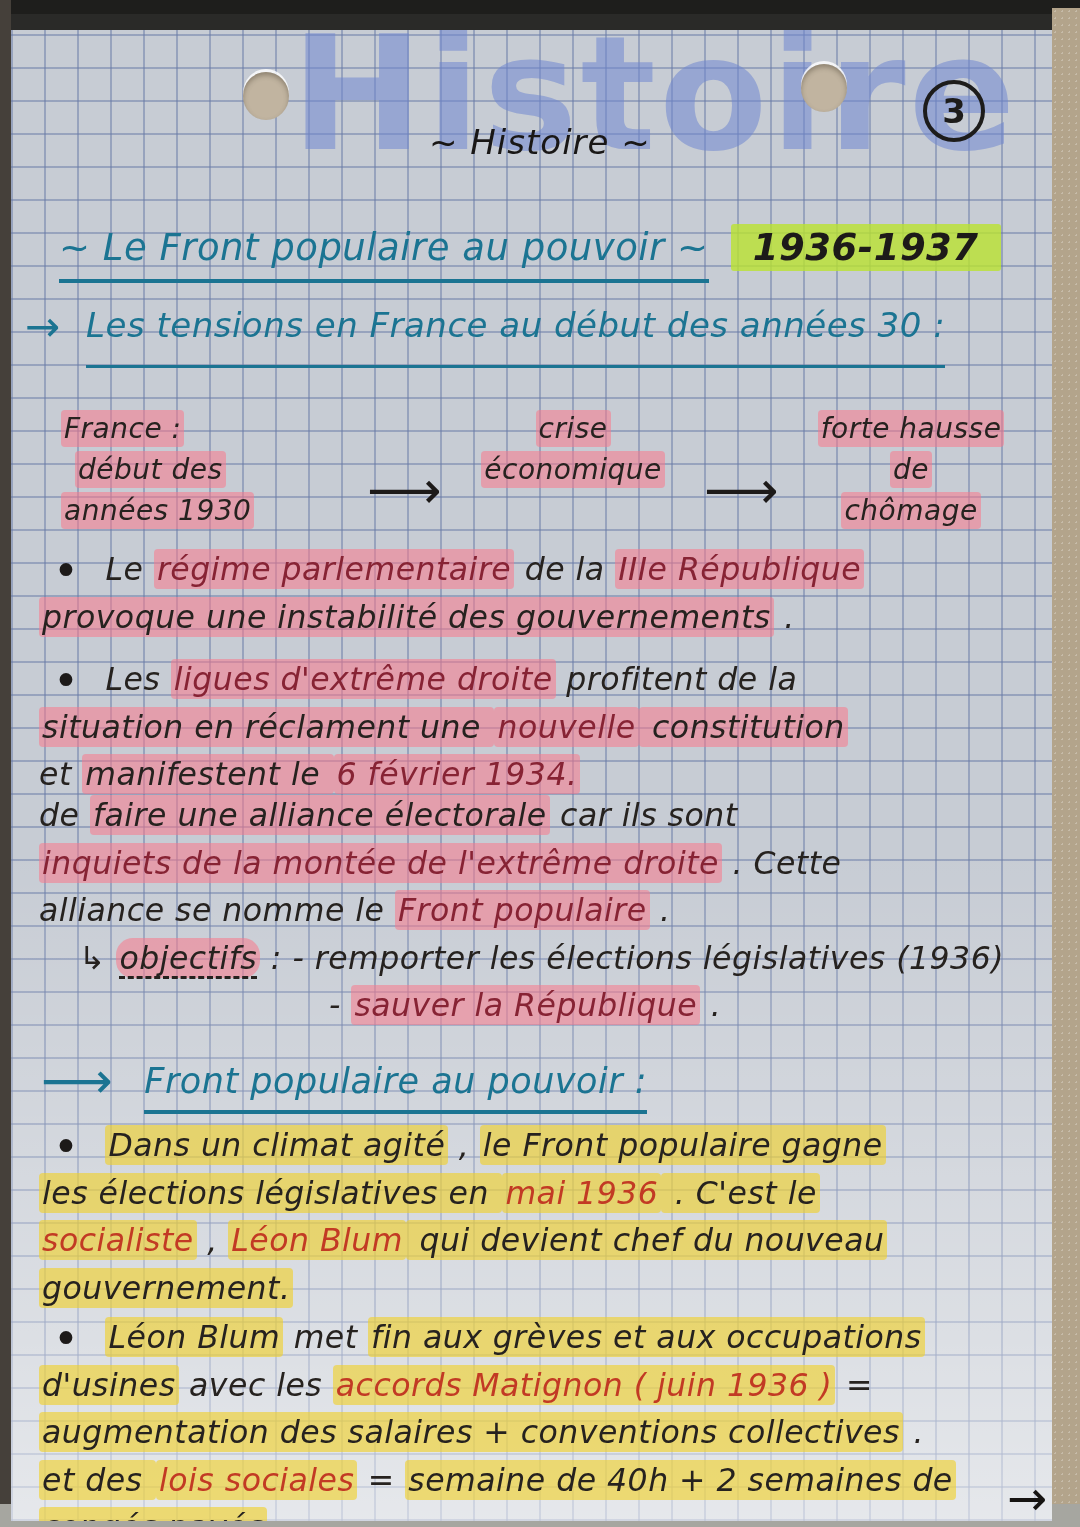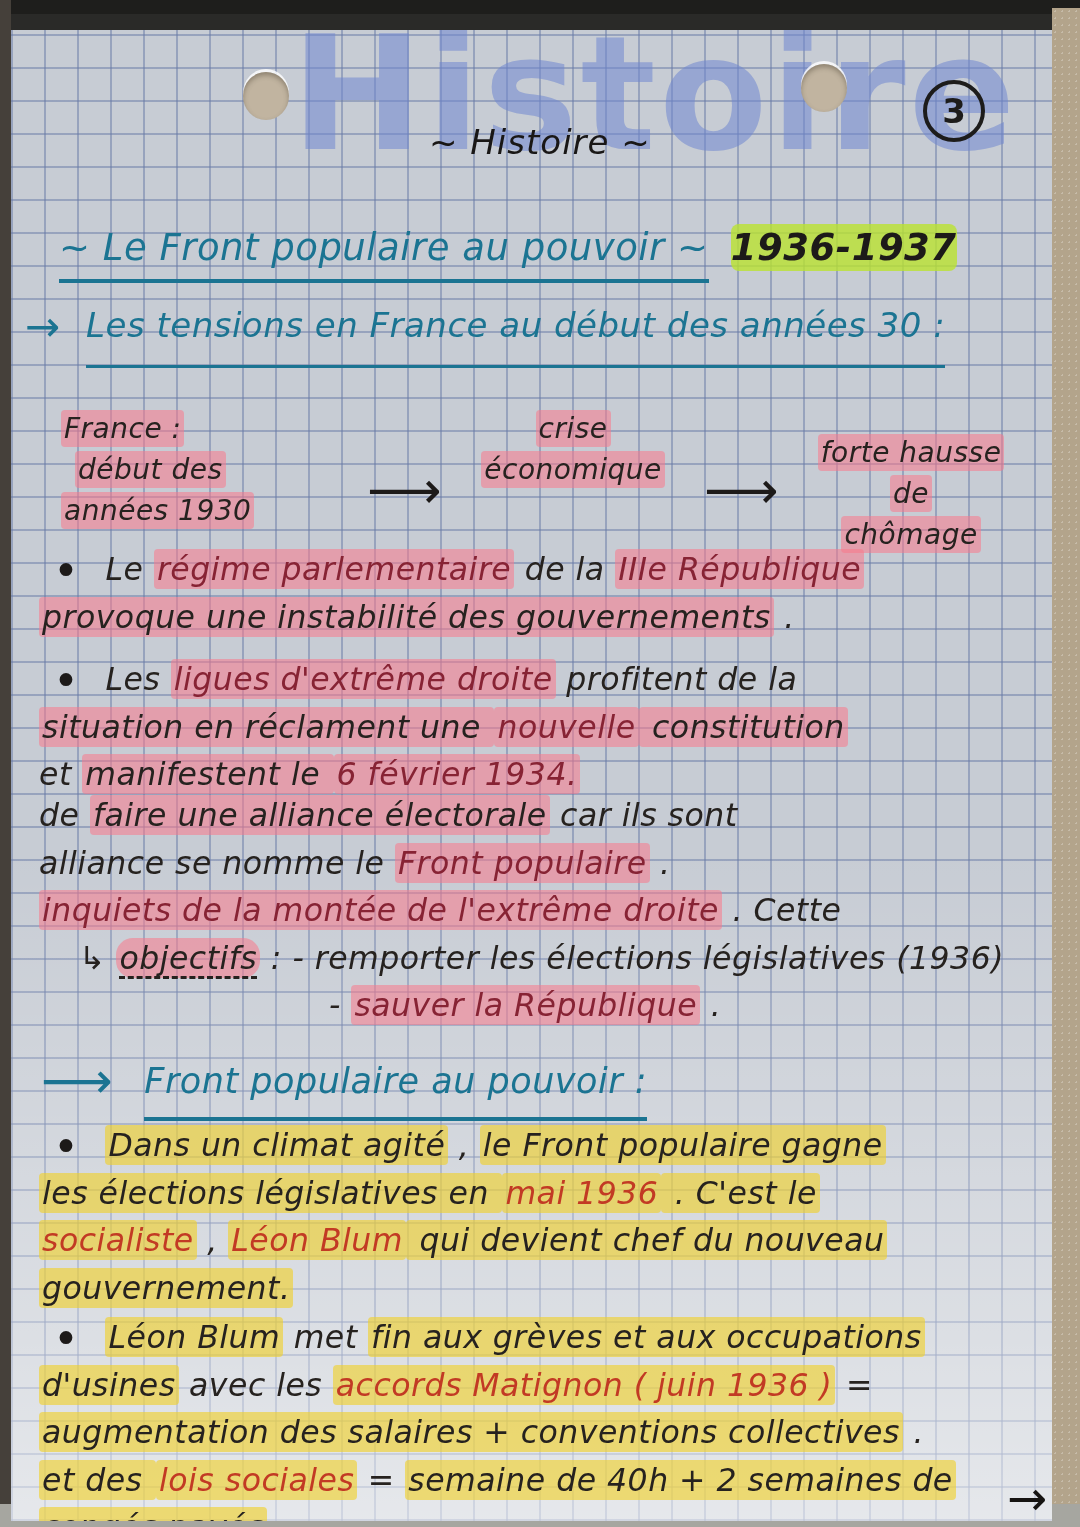--- a/index.html
+++ b/index.html
@@ -43,21 +43,21 @@
     display:flex;align-items:center;justify-content:center;background:transparent;
   }
 
   .hand{font-style:italic;letter-spacing:.5px;}
   .ink{color:#26221f;}
   .maroon{color:#872334;}
   .red{color:#c23a24;}
 
   .hl-pink{background:rgba(250,121,138,.55);border-radius:4px;padding:2px 3px;}
   .hl-yellow{background:rgba(240,208,40,.62);border-radius:4px;padding:2px 3px;}
-  .hl-green{background:rgba(186,226,48,.8);border-radius:8px;padding:2px 0;}
+  .hl-green{background:rgba(186,226,48,.8);border-radius:3px;padding:2px 22px;}
   .u-dash{text-decoration:underline;text-decoration-style:dashed;text-underline-offset:7px;border-radius:17px;}
 
   .script-title{
     position:absolute;left:418px;top:92px;font-size:34px;color:#191716;
     font-style:italic;letter-spacing:1px;
   }
 
   .main-title{position:absolute;left:48px;top:196px;font-size:37px;white-space:nowrap;}
   .main-title .tpart{color:#1b7492;border-bottom:4px solid #1b7492;padding-bottom:10px;}
   .main-title .dates{color:#1d1a19;font-weight:bold;margin-left:10px;}
@@ -66,35 +66,35 @@
   .h1 .arrow{color:#1b7492;font-size:42px;vertical-align:-4px;margin-right:14px;}
   .h1 .txt{color:#1b7492;border-bottom:3.5px solid #1b7492;padding-bottom:20px;}
 
   
   .flow{position:absolute;left:36px;top:378px;width:990px;display:flex;align-items:flex-start;}
   .flow .node{font-size:28px;line-height:41px;font-weight:500;}
   .flow .node .hline{white-space:nowrap;}
   .node1{width:300px;text-align:left;padding-left:14px;}
   .node1 .hline:nth-child(2){padding-left:14px;}
   .node2{width:250px;text-align:center;}
-  .node3{flex:1;text-align:center;margin-top:24px;}
+  .node3{flex:1;text-align:center;}
   .flow .conn{color:#1d1a19;font-size:52px;margin-top:52px;width:auto;padding:0 6px;}
 
   .para{position:absolute;left:28px;width:1004px;font-size:31.5px;line-height:47.5px;}
   .para .hline{white-space:nowrap;}
   .bullet{font-size:44px;line-height:0;vertical-align:-6px;padding:0 26px 0 14px;color:#1d1a19;}
   .p1{top:516px;}
   .p2{top:626px;}
   .p3{top:762px;}
   .p4{top:1092px;}
   .p5{top:1284px;}
 
   .h2{position:absolute;left:30px;top:1022px;font-size:35px;white-space:nowrap;}
   .h2 .arrow{color:#1b7492;font-size:50px;vertical-align:-5px;margin-right:22px;letter-spacing:-2px;}
-  .h2 .txt{color:#1b7492;border-bottom:4px solid #1b7492;padding-bottom:16px;margin-top:12px;}
+  .h2 .txt{color:#1b7492;border-bottom:4px solid #1b7492;padding-bottom:9px;margin-top:12px;}
 
   .next-arrow{position:absolute;left:996px;top:1440px;font-size:48px;color:#161412;}
 </style>
 </head>
 <body>
 
 <div class="surround-top"></div>
 <div class="surround-left"></div>
 <div class="surround-right"></div>
 <div class="surround-bottom"></div>
@@ -145,22 +145,22 @@
       <div class="hline"><span class="seg bullet">•</span><span class="seg ink">Le </span><span class="seg maroon hl-pink">régime parlementaire</span><span class="seg ink"> de la </span><span class="seg maroon hl-pink">IIIe République</span></div>
       <div class="hline"><span class="seg ink hl-pink">provoque une instabilité des gouvernements</span><span class="seg ink"> .</span></div>
     </div>
   <div class="para p2 hand">
       <div class="hline"><span class="seg bullet">•</span><span class="seg ink">Les </span><span class="seg maroon hl-pink">ligues d'extrême droite</span><span class="seg ink"> profitent de la</span></div>
       <div class="hline"><span class="seg ink hl-pink">situation en réclament une </span><span class="seg maroon hl-pink">nouvelle</span><span class="seg ink hl-pink"> constitution</span></div>
       <div class="hline"><span class="seg ink">et </span><span class="seg ink hl-pink">manifestent le </span><span class="seg maroon hl-pink">6 février 1934.</span></div>
     </div>
   <div class="para p3 hand">
       <div class="hline"><span class="seg ink">de </span><span class="seg ink hl-pink">faire une alliance électorale</span><span class="seg ink"> car ils sont</span></div>
+      <div class="hline"><span class="seg maroon hl-pink">inquiets de la montée de l'extrême droite</span><span class="seg ink"> .  Cette</span></div>
       <div class="hline"><span class="seg ink">alliance se nomme le </span><span class="seg maroon hl-pink">Front populaire</span><span class="seg ink"> .</span></div>
-      <div class="hline"><span class="seg maroon hl-pink">inquiets de la montée de l'extrême droite</span><span class="seg ink"> .  Cette</span></div>
       <div class="hline" style="padding-left: 40px;"><span class="seg ink">↳ </span><span class="seg ink hl-pink u-dash">objectifs</span><span class="seg ink"> : - remporter les élections législatives (1936)</span></div>
       <div class="hline" style="padding-left: 290px;"><span class="seg ink">- </span><span class="seg maroon hl-pink">sauver la République</span><span class="seg ink"> .</span></div>
     </div>
 
   <div class="h2 hand">
     <span class="arrow">⟶</span>
     <span class="txt">Front populaire au pouvoir :</span>
   </div>
 
   <div class="para p4 hand">

